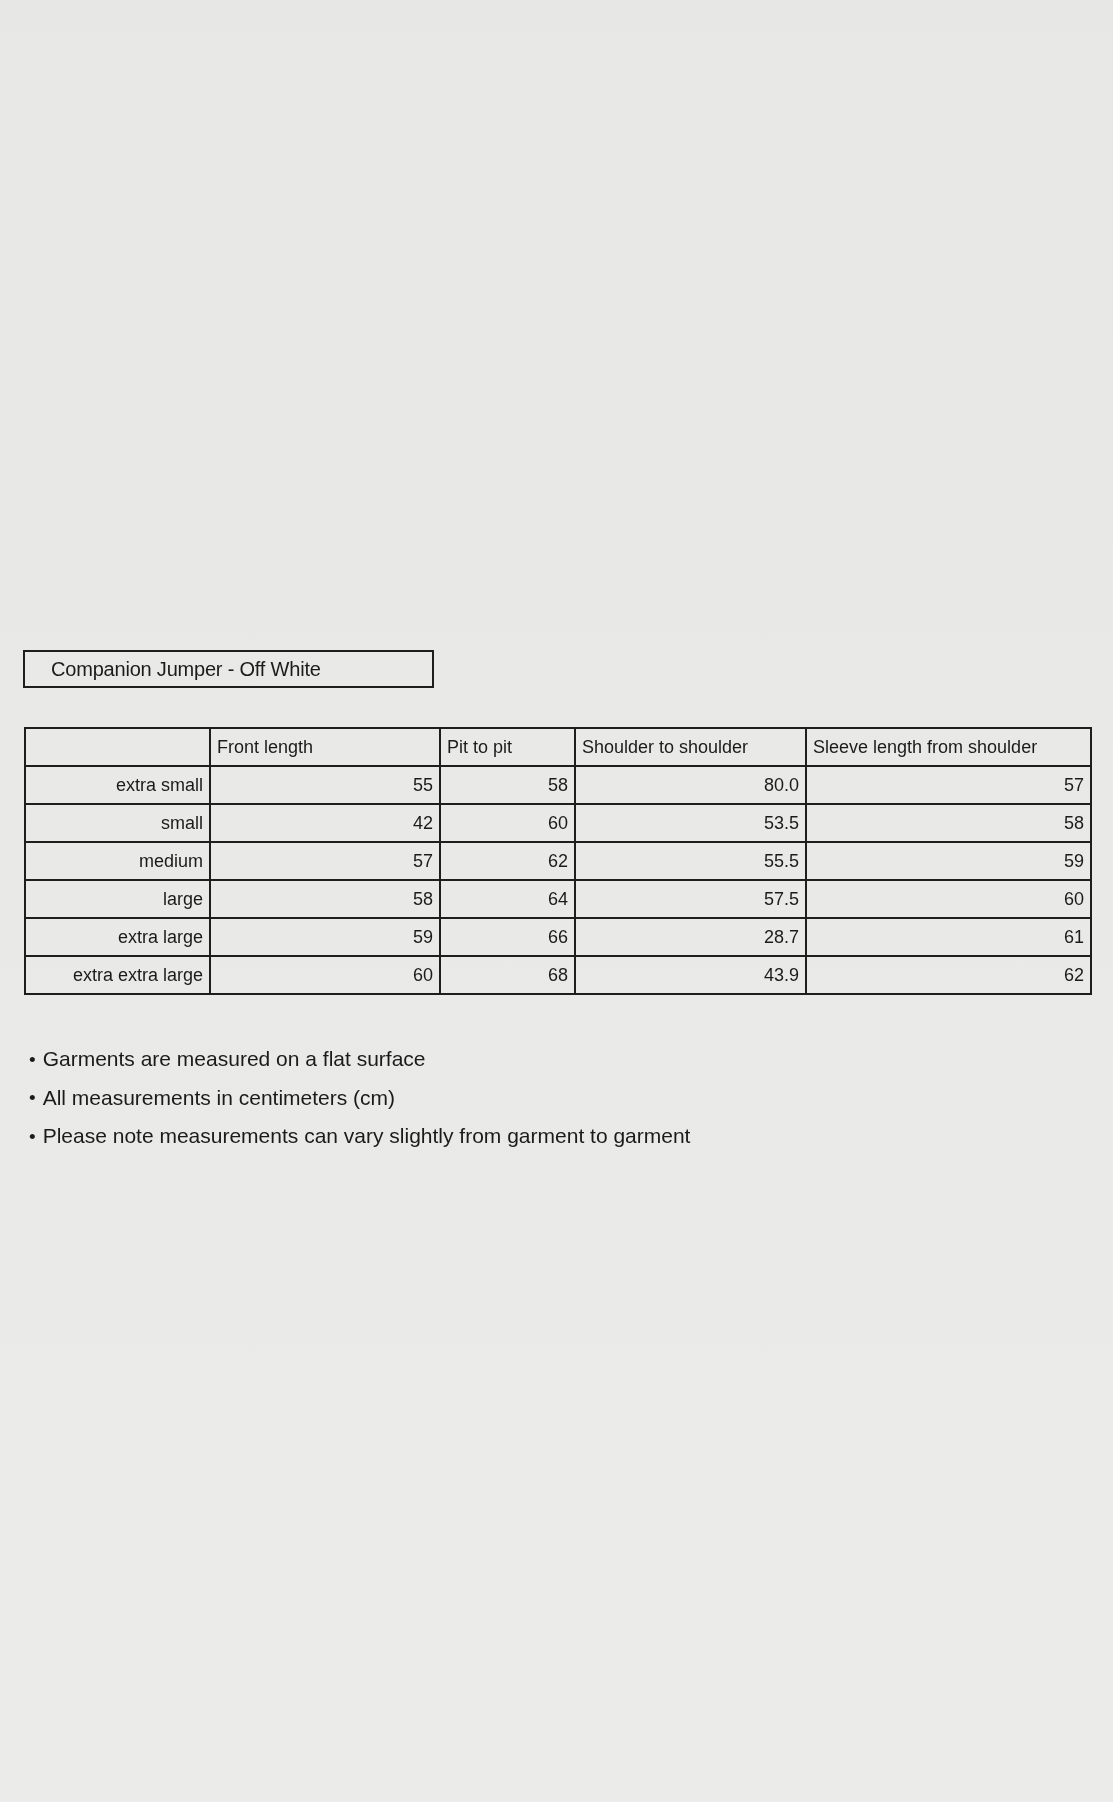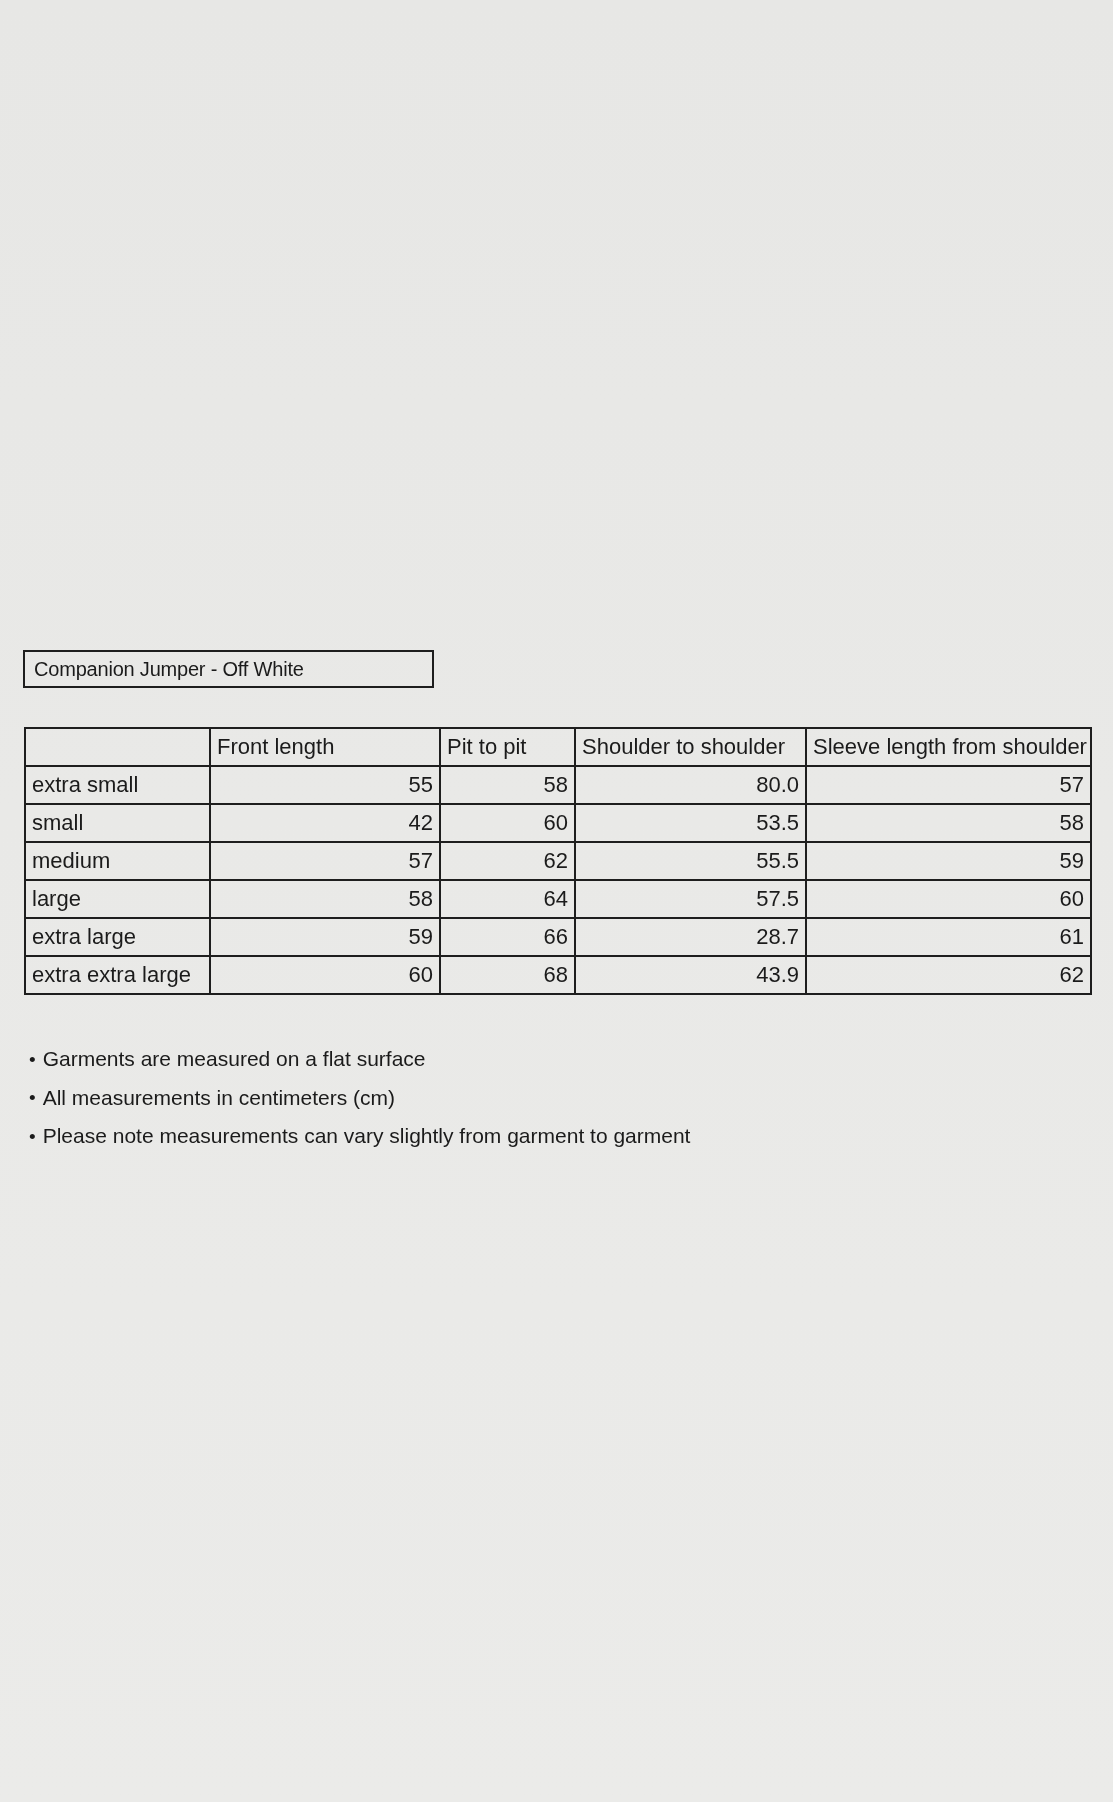--- a/index.html
+++ b/index.html
@@ -18,48 +18,48 @@
   .title-box {
     position: absolute;
     left: 23px;
     top: 650px;
     width: 411px;
     height: 38px;
     box-sizing: border-box;
     border: 2px solid #1e1e1e;
     display: flex;
     align-items: center;
-    padding-left: 9px;
+    padding-left: 26px;
     font-size: 20px;
     letter-spacing: -0.2px;
   }
   .size-table {
     position: absolute;
     left: 24px;
     top: 727px;
     width: 1066px;
     border-collapse: collapse;
     table-layout: fixed;
   }
   .size-table th,
   .size-table td {
     border: 2px solid #1e1e1e;
     height: 36px;
     padding: 0 6px;
-    font-size: 22px;
+    font-size: 18px;
     font-weight: 400;
     white-space: nowrap;
     overflow: hidden;
     vertical-align: middle;
   }
   .size-table th {
     text-align: left;
   }
   .size-table td.size-label {
-    text-align: left;
+    text-align: right;
   }
   .size-table td.num {
     text-align: right;
   }
   .notes {
     position: absolute;
     left: 29px;
     top: 1040px;
     font-size: 21px;
   }

